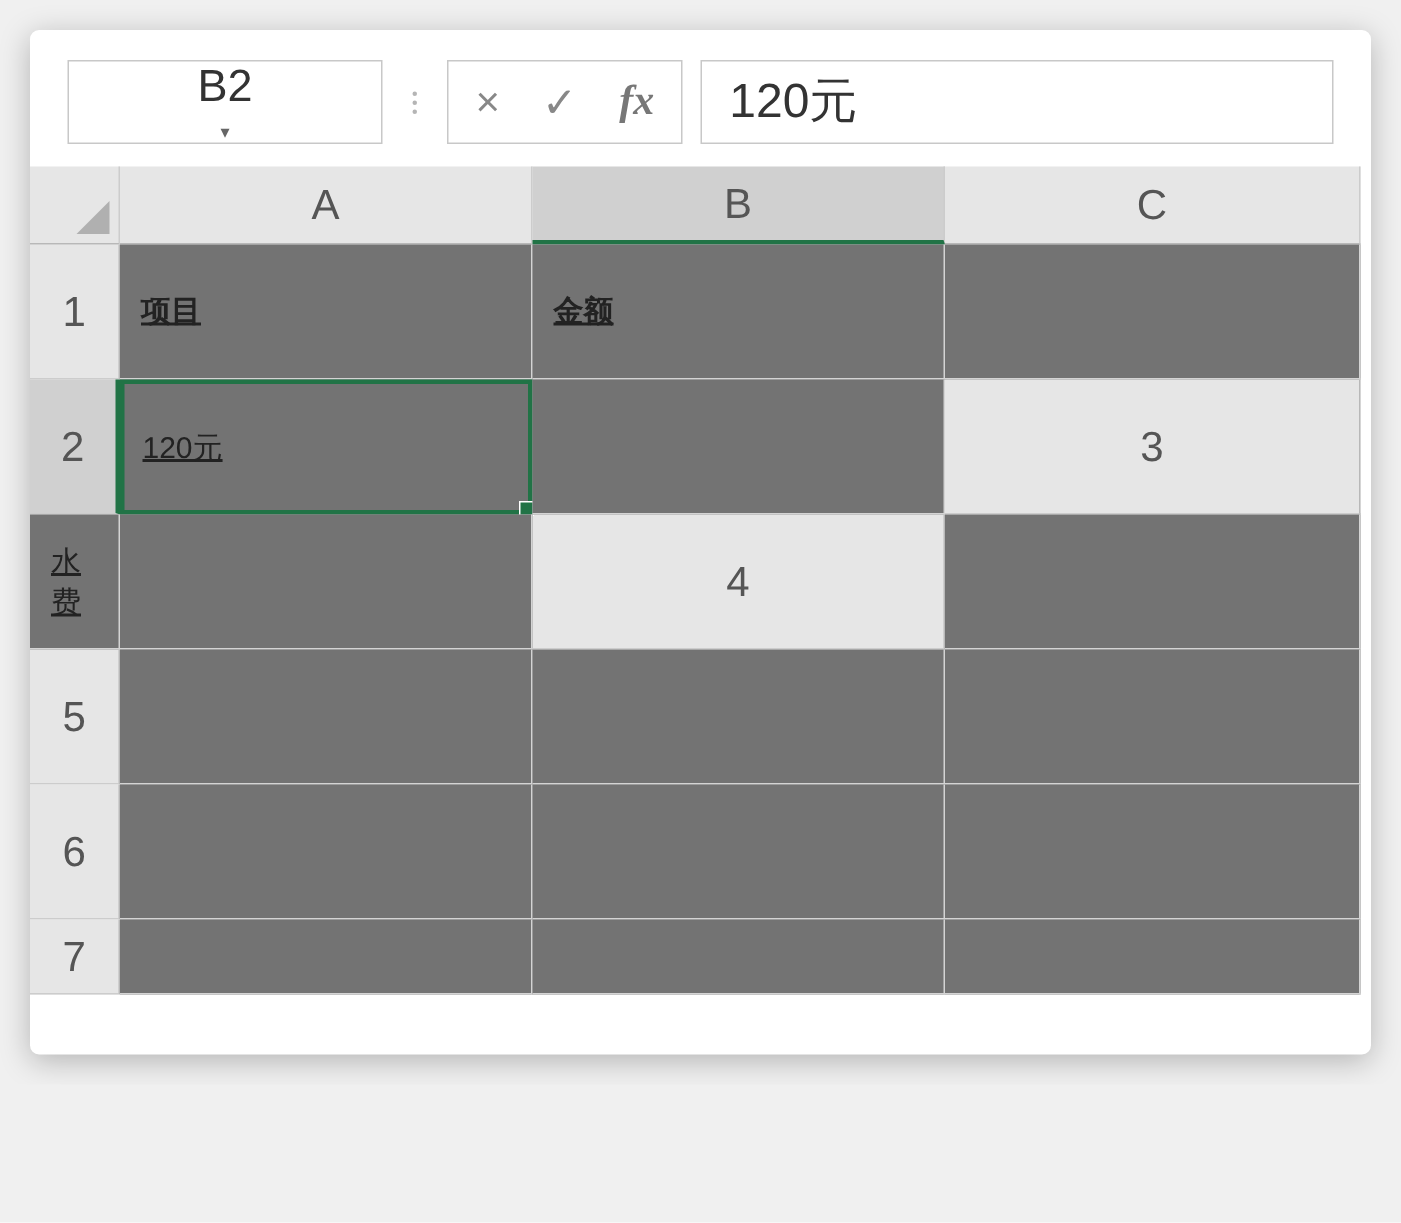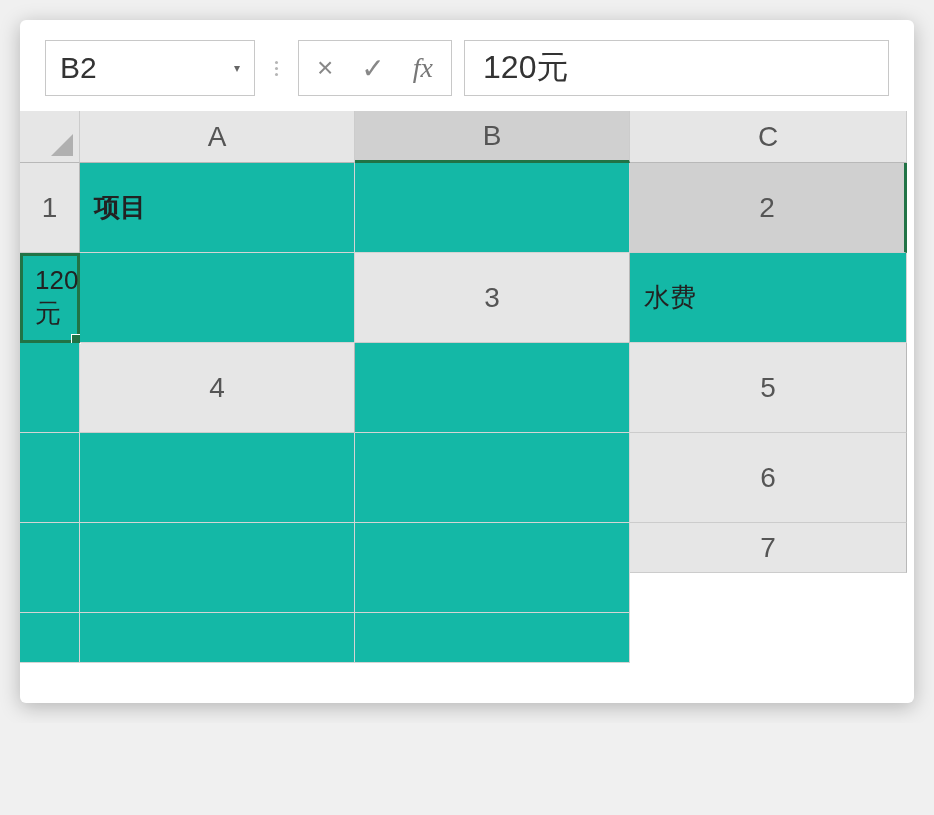--- a/index.html
+++ b/index.html
@@ -29,20 +29,21 @@
     .name-box {
       width: 210px;
       height: 56px;
       border: 1px solid #c8c8c8;
       display: flex;
       align-items: center;
       padding: 0 14px;
       font-size: 30px;
       color: #333;
       justify-content: space-between;
+      flex-direction: column;
     }
     .name-box-dropdown {
       color: #666;
       font-size: 12px;
     }
     .dots {
       color: #999;
       font-size: 22px;
       padding: 0 8px;
       letter-spacing: 1px;
@@ -62,21 +63,21 @@
       gap: 28px;
     }
     .fx-cancel, .fx-enter, .fx-label {
       color: #888;
       font-size: 28px;
       font-family: "Segoe UI Light", Arial, sans-serif;
       font-style: italic;
     }
     .fx-cancel { font-style: normal; font-weight: 300; }
     .fx-enter { font-style: normal; font-weight: 300; }
-    .fx-label { font-style: italic; font-family: "Cambria Math", serif; color:#777; }
+    .fx-label { font-style: italic; font-family: "Cambria Math", serif; color:#777;font-weight:bold; }
     .formula-input {
       flex: 1;
       height: 56px;
       border: 1px solid #c8c8c8;
       display: flex;
       align-items: center;
       padding: 0 18px;
       font-size: 32px;
       color: #333;
     }
@@ -131,24 +132,25 @@
     .row-header.active {
       background: #d0d0d0;
       border-right: 3px solid #217346;
     }
     .cell {
       border-right: 1px solid #d4d4d4;
       border-bottom: 1px solid #d4d4d4;
       display: flex;
       align-items: center;
       padding: 0 14px;
-      font-size: 26px;
+      font-size: 20px;
       color: #222;
-      background: #14b8a6;
+      background: #737373;
       position: relative;
+      text-decoration: underline;
     }
     .cell.bold {
       font-weight: bold;
     }
     .cell.selected {
       border: 3px solid #217346;
       padding: 0 12px;
     }
     .cell.selected::after {
       content: "";
@@ -190,20 +192,21 @@
     <div class="corner"></div>
     <div class="col-header">A</div>
     <div class="col-header active">B</div>
     <div class="col-header">C</div>
   </div>
 
   <div class="grid" style="grid-auto-rows:90px;">
 
     <div class="row-header">1</div>
     <div class="cell bold">项目</div>
+    <div class="cell bold">金额</div>
     <div class="cell"></div>
 
     <div class="row-header active">2</div>
     <div class="cell selected">120元</div>
     <div class="cell"></div>
 
     <div class="row-header">3</div>
     <div class="cell">水费</div>
     <div class="cell"></div>
 

